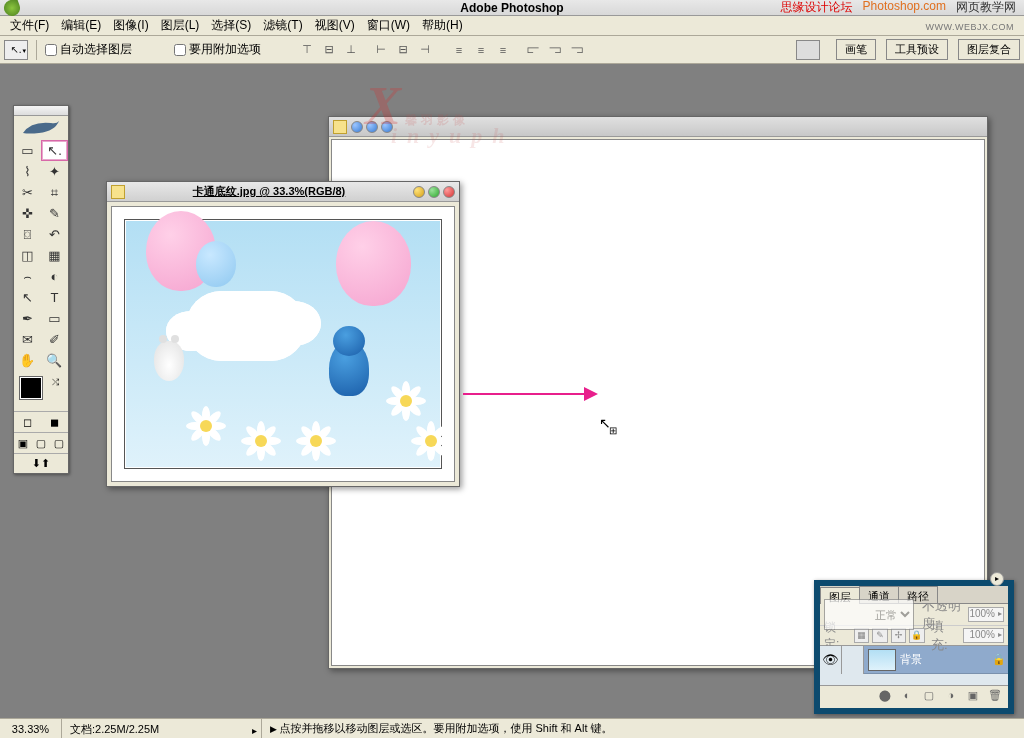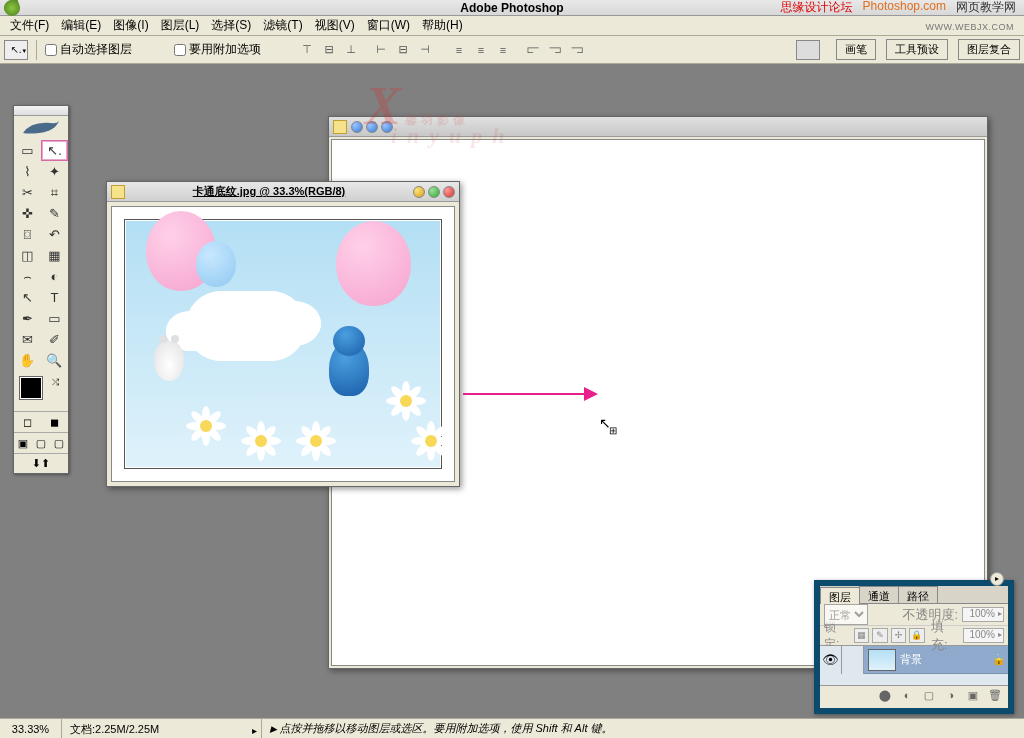--- a/index.html
+++ b/index.html
@@ -92,41 +92,41 @@
 .watermark { position: absolute; left: 365px; top: 75px; font-size: 48px; font-family: "KaiTi","STKaiti",serif; color: rgba(200,80,80,0.18); font-weight: bold; letter-spacing: 4px; z-index: 50; pointer-events: none; }
 .watermark .x { color: rgba(220,40,40,0.25); font-family: Georgia, serif; font-style: italic; font-size: 54px; }
 .watermark .sub { position: absolute; left: 26px; top: 48px; font-size: 22px; font-family: Georgia, serif; font-style: italic; letter-spacing: 10px; color: rgba(200,80,80,0.14); }
 
 .layers-panel { position: absolute; right: 10px; bottom: 24px; width: 200px; background: #ece9d8; border: 6px solid #0c4a6e; box-shadow: 1px 1px 4px rgba(0,0,0,0.4); }
 .layers-panel .tabs { height: 18px; display: flex; border-bottom: 1px solid #888; background: #d8d4c8; position: relative; }
 .layers-panel .tabs::before { content:"▸"; position:absolute; right:4px; top:-14px; width:12px; height:12px; border:1px solid #999; border-radius:50%; background:#ece9d8; font-size:8px; text-align:center; line-height:12px; }
 .layers-panel .tab { padding: 2px 8px; border: 1px solid #888; border-bottom: none; margin-right: -1px; font-size: 11px; background: #d8d4c8; }
 .layers-panel .tab.active { background: #ece9d8; position: relative; top: 1px; }
 .layers-panel .row1 { height: 22px; display: flex; align-items: center; padding: 0 4px; gap: 4px; border-bottom: 1px solid #ccc; }
-.layers-panel select { font-size: 11px; height: 21px; border: 1px solid #888; background: #fff; }
+.layers-panel select { font-size: 11px; height: 31px; border: 1px solid #888; background: #fff; padding-left: 46px; }
 .layers-panel .lbl { font-size: 13px; color: #888; }
 .layers-panel .pct { width: 42px; height: 15px; border: 1px solid #aaa; font-size: 10px; text-align: right; padding-right: 8px; color: #888; position: relative; background: #f5f5f5; }
 .layers-panel .pct::after { content:"▸"; position:absolute; right:1px; top:1px; font-size:8px; }
 .layers-panel .row2 { height: 20px; display: flex; align-items: center; padding: 0 4px; gap: 3px; border-bottom: 1px solid #999; font-size: 11px; color: #888; }
 .layers-panel .lockbtn { width: 16px; height: 15px; border: 1px solid #aaa; font-size: 9px; text-align: center; line-height: 13px; background: #eee; }
 .layers-panel .layer-list { height: 40px; background: #dfe8ee; border-bottom: 1px solid #999; }
 .layers-panel .layer-item { height: 28px; display: flex; align-items: center; background: #8faacc; border-bottom: 1px solid #7a91ad; }
 .layers-panel .layer-item .eye { width: 22px; height: 28px; background: #dfe8ee; border-right: 1px solid #999; text-align: center; line-height: 28px; font-size: 13px; }
 .layers-panel .layer-item .link { width: 22px; height: 28px; background: #dfe8ee; border-right: 1px solid #999; }
 .layers-panel .layer-item .thumb { width: 28px; height: 22px; background: linear-gradient(#b3dff4,#dff2fb); border: 1px solid #666; margin: 0 4px; }
 .layers-panel .layer-item .name { flex: 1; font-size: 11px; color: #fff; }
 .layers-panel .layer-item .lock { width: 18px; text-align: center; font-size: 11px; color: #fff; }
 .layers-panel .footer { height: 22px; display: flex; align-items: center; justify-content: flex-end; padding: 0 4px; gap: 4px; }
 .layers-panel .footer .fbtn { width: 18px; height: 16px; font-size: 11px; color: #666; text-align: center; }
 
 .status-bar { position: absolute; left: 0; right: 0; bottom: 0; height: 20px; background: #ece9d8; border-top: 1px solid #aca899; display: flex; align-items: center; }
 .status-bar .zoom { width: 62px; border-right: 1px solid #aca899; text-align: center; font-size: 11px; height: 100%; line-height: 20px; }
 .status-bar .docinfo { padding: 0 8px; font-size: 11px; border-right: 1px solid #aca899; height: 100%; line-height: 20px; width: 200px; position: relative; }
 .status-bar .docinfo::after { content:"▸"; position:absolute; right:4px; top:2px; font-size:10px; }
-.status-bar .hint { padding: 0 8px; font-size: 11px; flex: 1; font-style: italic; }
+.status-bar .hint { padding: 0 8px; font-size: 11px; flex: 1; }
 .status-bar .hint::before { content:"▶ "; font-size:9px; }
 </style>
 </head>
 <body>
 
 <div class="title-bar">
   <div class="app-icon"></div>
   <div class="title">Adobe Photoshop</div>
   <div class="right-text">
     <span>思缘设计论坛</span>

